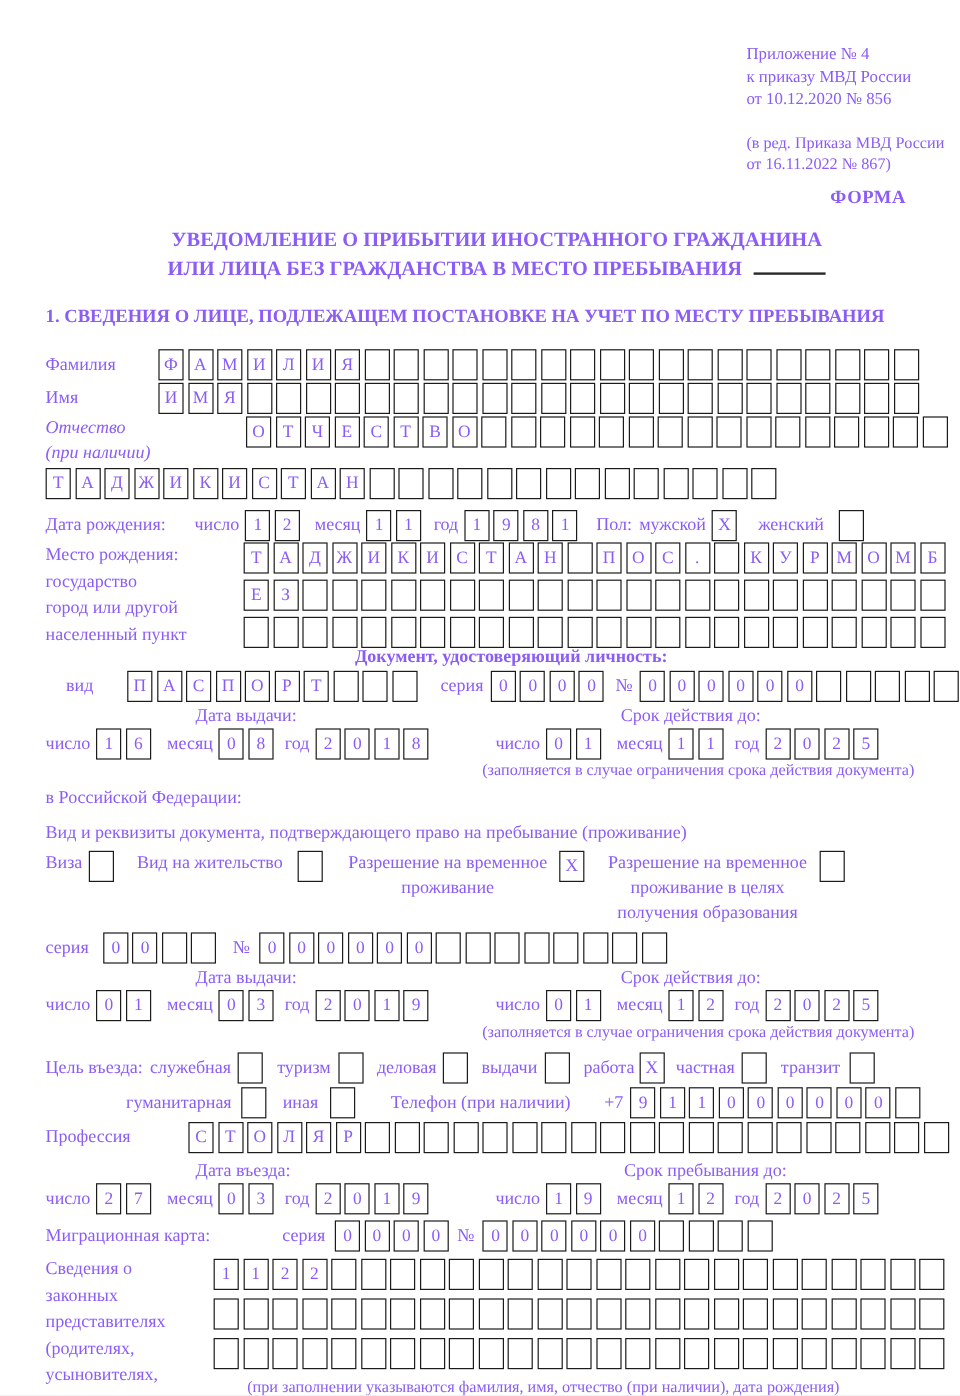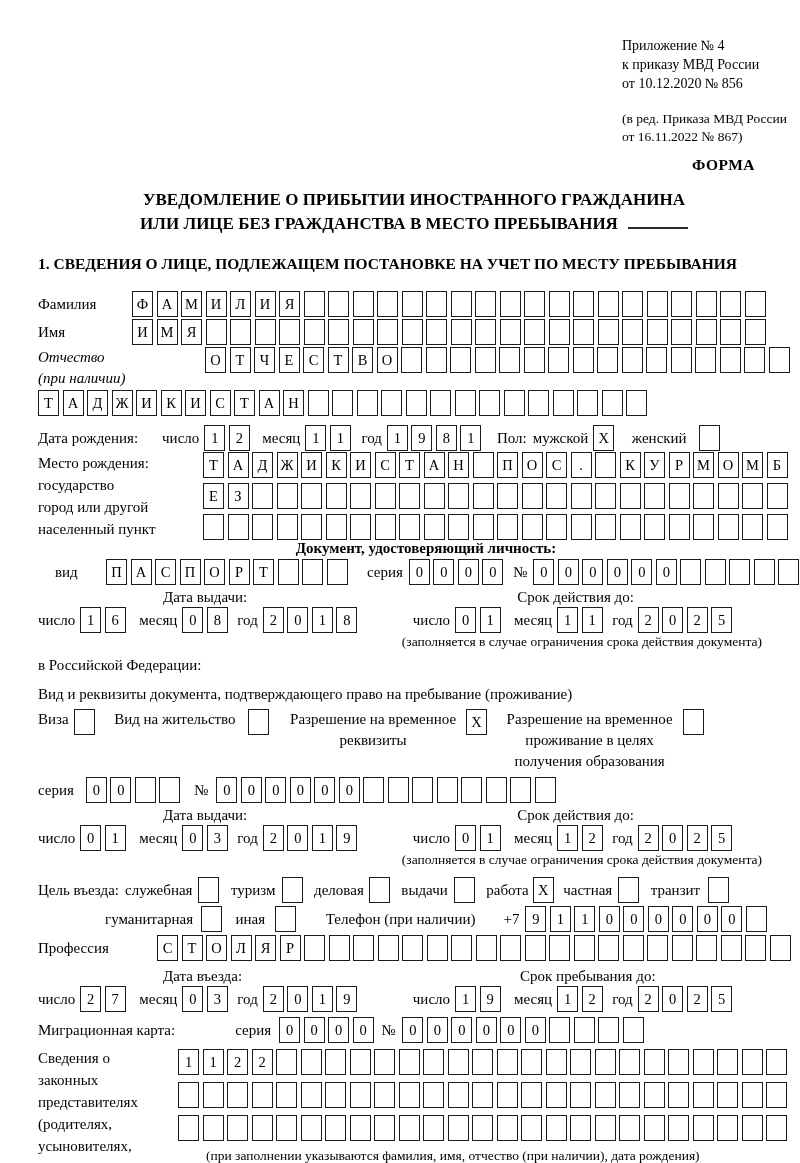--- a/index.html
+++ b/index.html
@@ -1,18 +1,18 @@
 <!DOCTYPE html>
 <html><head>
 <meta charset="utf-8">
 <style>
   html,body { margin:0; padding:0; background:#e8e8e8; }
   .page {
     position:relative; width:800px; height:1163px; margin:0 auto;
-    background:#ffffff; color:#000000;
+    background:#ffffff; color:#8b5cf6;
     font-family:"Liberation Serif","DejaVu Serif",serif;
     font-size:15px; box-sizing:border-box;
     padding:36px 10px 0 38px; overflow:hidden;
   }
   .appendix { margin-left:584px; font-size:14px; line-height:19px; }
   .amend { font-size:13.5px; line-height:18px; }
   .amend-first { margin-top:17px; }
   .forma { text-align:right; padding-right:35px; font-weight:bold; font-size:15.5px; margin-top:10px; letter-spacing:0.5px; }
   .title { text-align:center; font-weight:bold; font-size:17px; line-height:24px; margin-top:14px; }
   .blank-line { display:inline-block; width:60px; height:14px; border-bottom:2px solid #2a2a2a; margin-left:10px; }
@@ -50,21 +50,21 @@
     <div>к приказу МВД России</div>
     <div>от 10.12.2020 № 856</div>
     <div class="amend amend-first">(в ред. Приказа МВД России</div>
     <div class="amend">от 16.11.2022 № 867)</div>
   </div>
 
   <div class="forma">ФОРМА</div>
 
   <div class="title">
     <div>УВЕДОМЛЕНИЕ О ПРИБЫТИИ ИНОСТРАННОГО ГРАЖДАНИНА</div>
-    <div><span>ИЛИ ЛИЦЕ БЕЗ ГРАЖДАНСТВА В МЕСТО ПРЕБЫВАНИЯ</span><span class="blank-line"></span></div>
+    <div><span>ИЛИ ЛИЦА БЕЗ ГРАЖДАНСТВА В МЕСТО ПРЕБЫВАНИЯ</span><span class="blank-line"></span></div>
   </div>
 
   <div class="sect">1. СВЕДЕНИЯ О ЛИЦЕ, ПОДЛЕЖАЩЕМ ПОСТАНОВКЕ НА УЧЕТ ПО МЕСТУ ПРЕБЫВАНИЯ</div>
 
   <div class="frow" style="margin-top:18px">
     <span class="lab" style="width:94px">Фамилия</span>
     <span class="cells">
         <span class="cell">Ф</span>
         <span class="cell">А</span>
         <span class="cell">М</span>
@@ -388,21 +388,21 @@
   <div style="margin-top:5px;line-height:20px">в Российской Федерации:</div>
   <div style="margin-top:9px;line-height:20px">Вид и реквизиты документа, подтверждающего право на пребывание (проживание)</div>
 
   <div class="tfrow" style="margin-top:5px">
     <span class="optc">Виза</span>
     <span class="cell" style="margin-left:5px"></span>
     <span class="optc" style="margin-left:16px">Вид на жительство</span>
     <span class="cell" style="margin-left:12px"></span>
     <span class="optc" style="margin-left:18px">
       <span>Разрешение на временное</span><br>
-      <span>реквизиты</span>
+      <span>проживание</span>
     </span>
     <span class="cell" style="margin-left:10px">X</span>
     <span class="optc" style="margin-left:16px">
       <span>Разрешение на временное</span><br>
       <span>проживание в целях</span><br>
       <span>получения образования</span>
     </span>
     <span class="cell" style="margin-left:10px"></span>
   </div>
 

